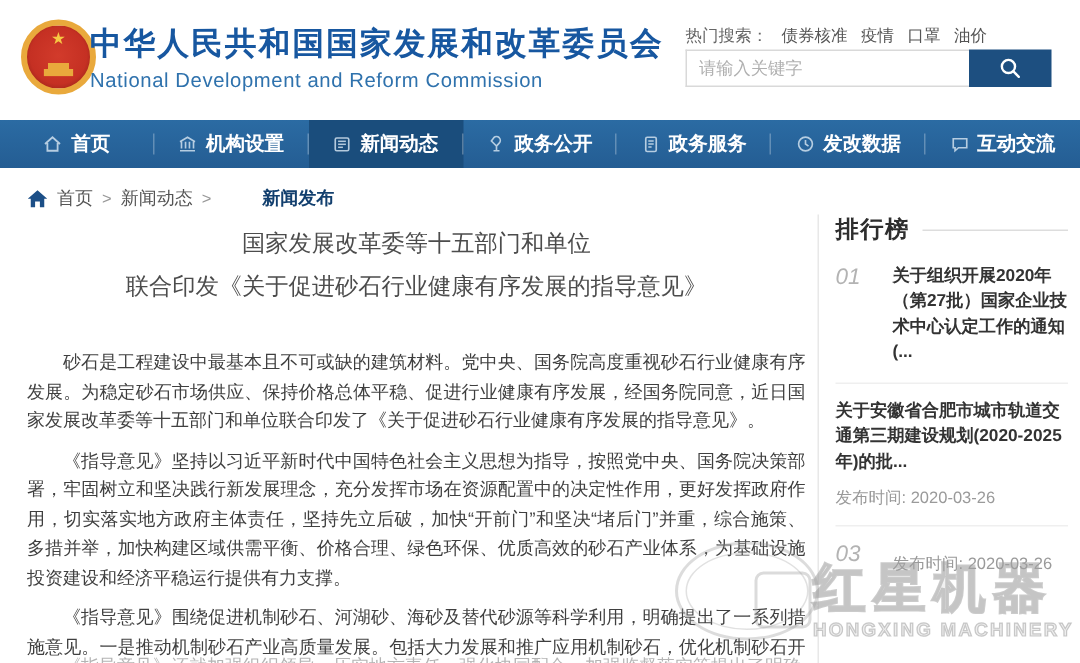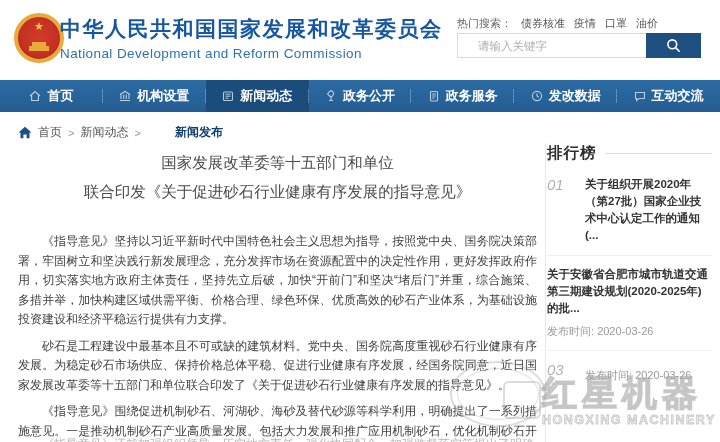--- a/index.html
+++ b/index.html
@@ -30,21 +30,21 @@
     width:20px;height:9px;background:#e9a93c;
     clip-path:polygon(0 100%,0 45%,15% 45%,15% 0,85% 0,85% 45%,100% 45%,100% 100%);}
   .org-titles{position:absolute;left:60px;top:15px;}
   .org-cn{font-size:21px;font-weight:bold;color:var(--brand_blue);letter-spacing:1.5px;}
   .org-en{font-size:13.5px;color:var(--brand_blue_light);margin-top:3px;letter-spacing:.4px;}
 
   .hotsearch{position:absolute;left:457px;top:16px;font-size:11px;color:#666;display:flex;gap:9px;align-items:center;}
   .hotsearch a{color:#555;text-decoration:none;cursor:pointer;}
   .searchbar{position:absolute;left:457px;top:33px;display:flex;align-items:stretch;height:25px;}
   .searchbar input{width:189px;height:25px;border:1px solid #d9d9d9;border-right:none;
-    padding:0 20px;font-size:11.5px;color:#333;outline:none;}
+    padding:0 8px;font-size:11.5px;color:#333;outline:none;}
   .searchbar input::placeholder{color:#b0b0b0;}
   .search-btn{width:55px;height:25px;background:var(--search_btn);border:none;cursor:pointer;
     display:flex;align-items:center;justify-content:center;}
 
   
   .nav{position:absolute;left:0;top:80px;width:720px;height:32px;
     background:linear-gradient(180deg,var(--nav_bg),var(--nav_bg_dark));display:flex;}
   .nav-item{flex:1;display:flex;align-items:center;justify-content:center;gap:6px;
     color:#fff;font-size:13px;font-weight:bold;cursor:pointer;position:relative;}
   .nav-item:not(:last-child)::after{content:"";position:absolute;right:0;top:9px;width:1px;height:14px;
@@ -62,21 +62,21 @@
   
   .article{position:absolute;left:18px;top:148px;width:519px;}
   .article-title{ text-align:center;color:#4c4c4c;font-size:15.5px;line-height:29px;margin-bottom:26px;}
   .article-body p{font-size:12px;line-height:19.5px;color:var(--text_dark);
     text-align:justify;text-indent:2em;margin-bottom:7px;}
   .partial-line{position:absolute;left:18px;top:435px;width:519px;height:7px;overflow:hidden;
     font-size:12px;line-height:19px;color:#777;opacity:.55;text-indent:2em;}
 
   
   .sidebar{position:absolute;left:545px;top:143px;width:167px;height:299px;
-    border-left:1px solid var(--divider);padding-left:1px;}
+    border-left:1px solid var(--divider);padding-left:11px;}
   .rank-header{display:flex;align-items:center;margin-bottom:2px;}
   .rank-header .line{height:1px;background:#ddd;}
   .rank-header .line.l{width:0px;}
   .rank-header .line.r{flex:1;}
   .rank-title{font-size:15.5px;font-weight:bold;color:#2e2e2e;margin-right:8px;letter-spacing:1px;}
   .rank-item{padding:10px 0 11px;border-bottom:1px solid #efefef;display:flex;gap:16px;cursor:pointer;}
   .rank-item:last-child{border-bottom:none;}
   .rank-num{font-style:italic;color:#b3b3b3;font-size:15px;min-width:22px;line-height:17px;}
   .rank-body{flex:1;}
   .rank-item-title{font-size:11.5px;font-weight:bold;color:#333;line-height:17px;}
@@ -190,22 +190,22 @@
     <span class="sep">&gt;</span>
     <span class="crumb current">新闻发布</span>
   </div>
 
   <div class="article">
     <div class="article-title">
       <div>国家发展改革委等十五部门和单位</div>
       <div>联合印发《关于促进砂石行业健康有序发展的指导意见》</div>
     </div>
     <div class="article-body">
+      <p>砂石是工程建设中最基本且不可或缺的建筑材料。党中央、国务院高度重视砂石行业健康有序发展。为稳定砂石市场供应、保持价格总体平稳、促进行业健康有序发展，经国务院同意，近日国家发展改革委等十五部门和单位联合印发了《关于促进砂石行业健康有序发展的指导意见》。</p>
       <p>《指导意见》坚持以习近平新时代中国特色社会主义思想为指导，按照党中央、国务院决策部署，牢固树立和坚决践行新发展理念，充分发挥市场在资源配置中的决定性作用，更好发挥政府作用，切实落实地方政府主体责任，坚持先立后破，加快“开前门”和坚决“堵后门”并重，综合施策、多措并举，加快构建区域供需平衡、价格合理、绿色环保、优质高效的砂石产业体系，为基础设施投资建设和经济平稳运行提供有力支撑。</p>
-      <p>砂石是工程建设中最基本且不可或缺的建筑材料。党中央、国务院高度重视砂石行业健康有序发展。为稳定砂石市场供应、保持价格总体平稳、促进行业健康有序发展，经国务院同意，近日国家发展改革委等十五部门和单位联合印发了《关于促进砂石行业健康有序发展的指导意见》。</p>
       <p>《指导意见》围绕促进机制砂石、河湖砂、海砂及替代砂源等科学利用，明确提出了一系列措施意见。一是推动机制砂石产业高质量发展。包括大力发展和推广应用机制砂石，优化机制砂石开发布局，加快形成机制砂石优质产能，降低运输成本。二是加强河道采砂综合整治与利用。包括加强非法采砂综合治理，合理开发利用河道砂石资源，加大河道疏浚砂利用，探索推进三峡库区等淤积砂开采利用。三是逐步有序推进海砂开采利用。包括合理开采海砂资源，建立完善海砂开采管理长效机制；严格规范海砂使用，严格执行海砂使用标准。四是积极推进砂源替代利用。包括支持废石尾矿综合利用，鼓励利用固废资源制造再生砂石，推动工程施工采挖砂石统筹利用，积极推广钢结构装配式建筑。</p>
     </div>
   </div>
   <div class="partial-line">《指导意见》还就加强组织领导、压实地方责任、强化协同配合、加强监督落实等提出了明确工作要求。</div>
 
   <div class="sidebar">
     <div class="rank-header">
       <span class="line l"></span>
       <span class="rank-title">排行榜</span>
       <span class="line r"></span>

